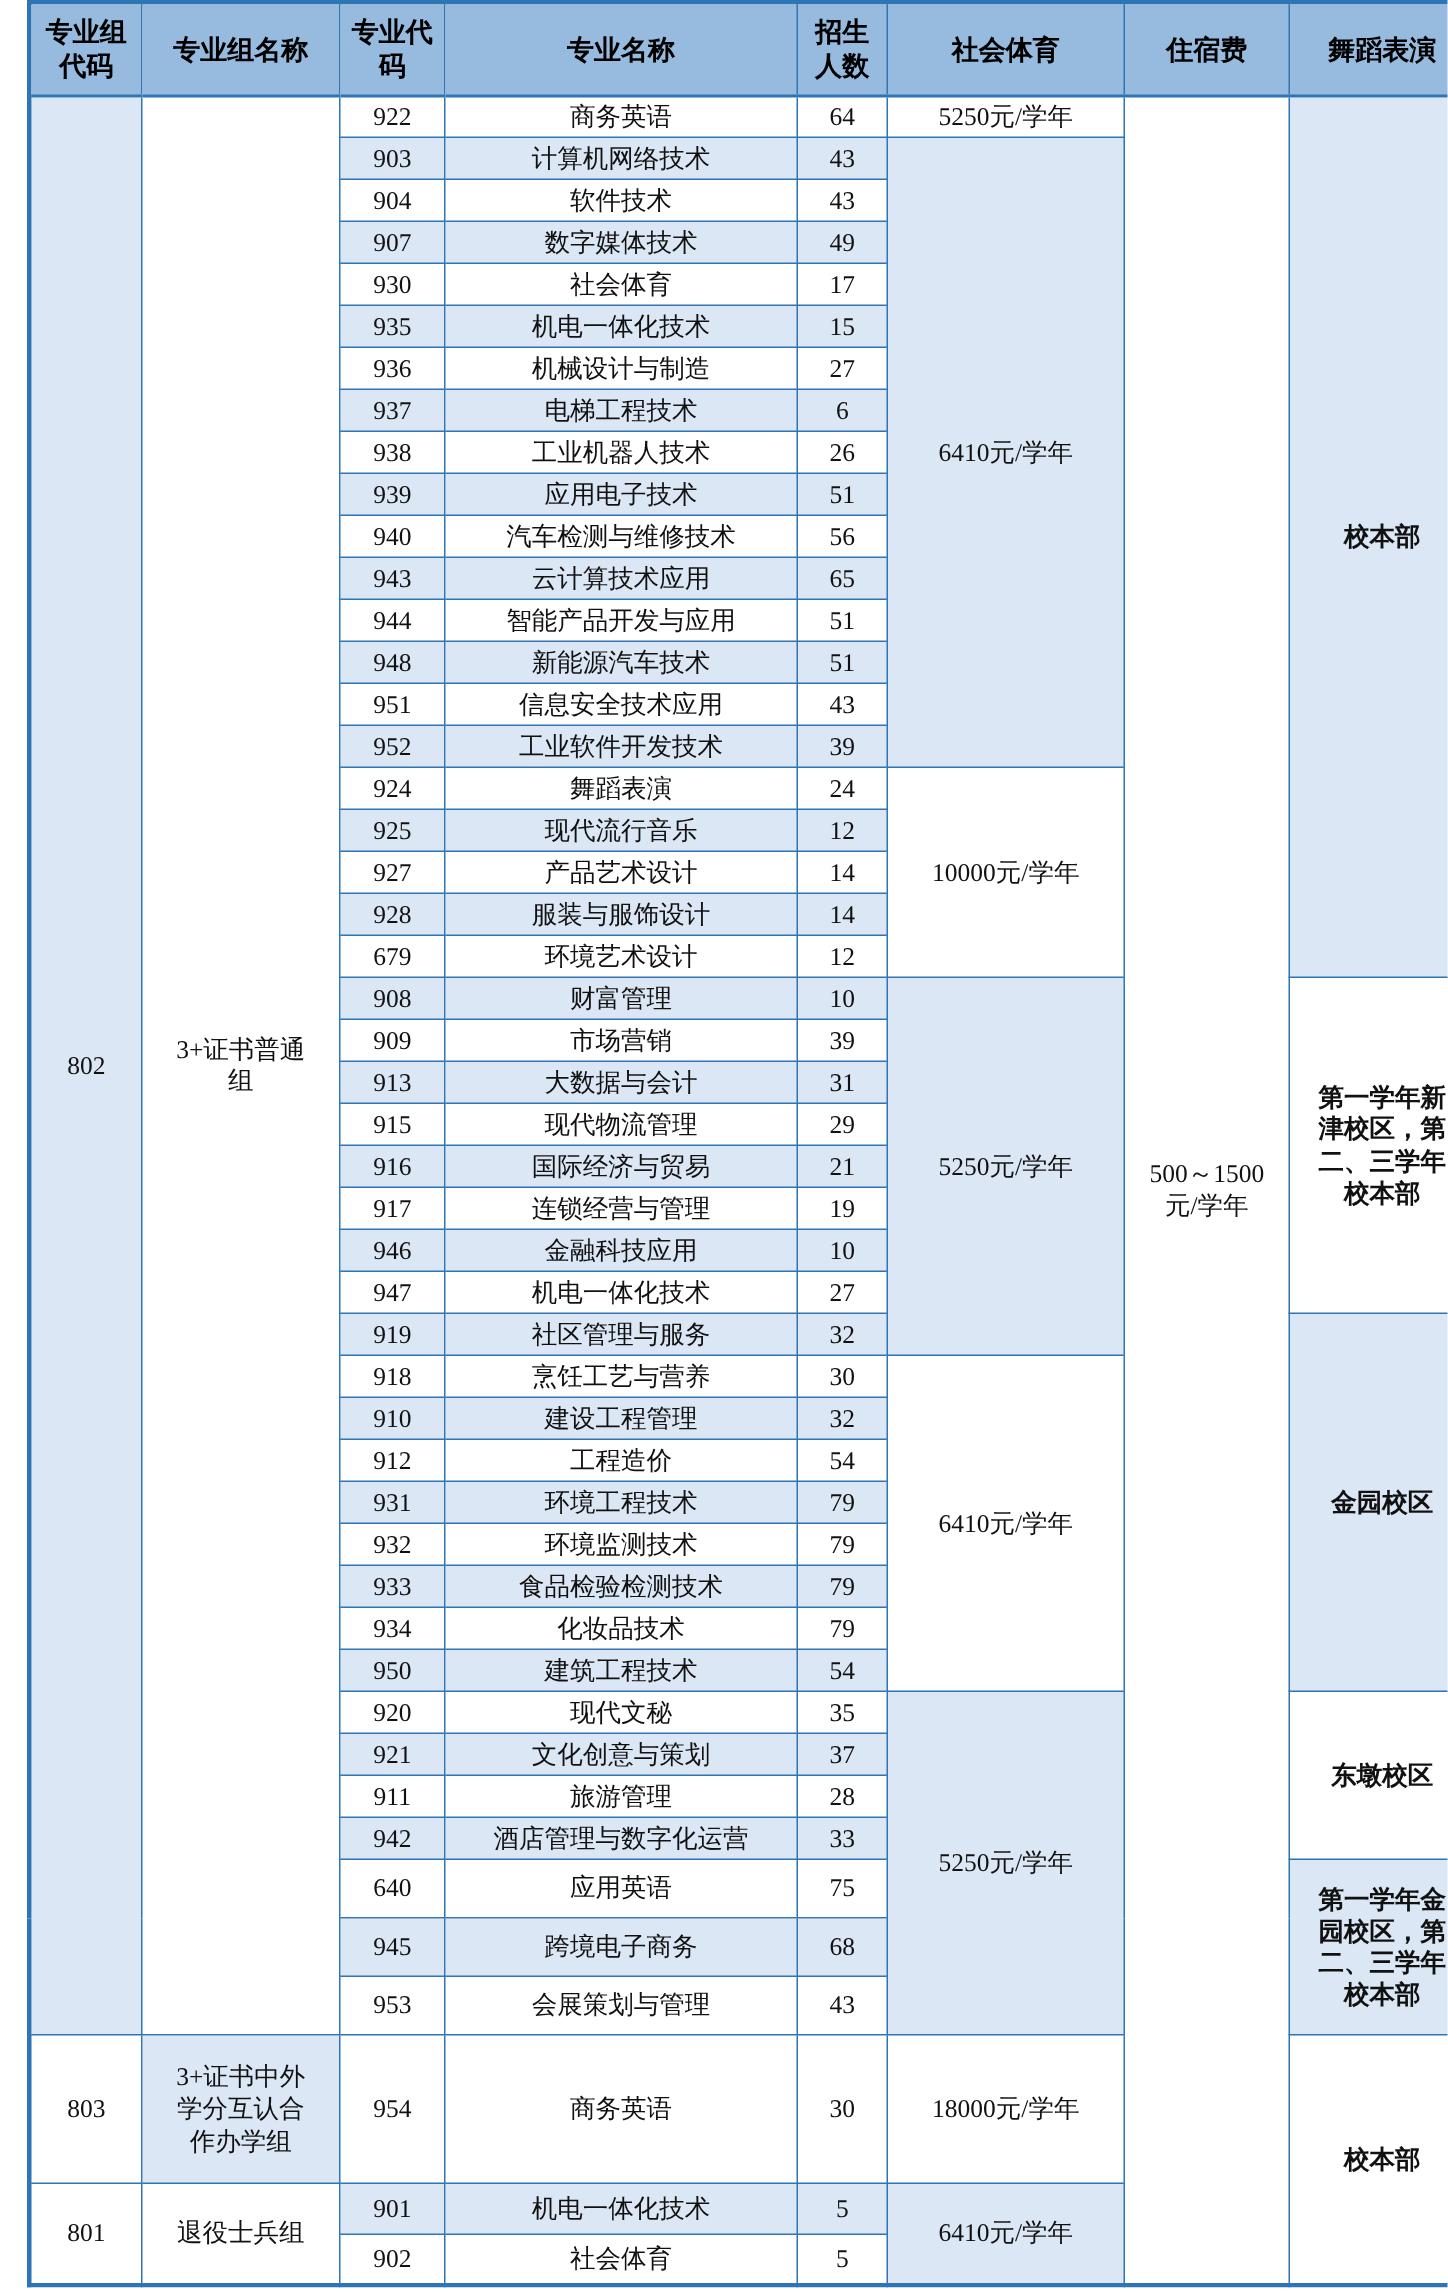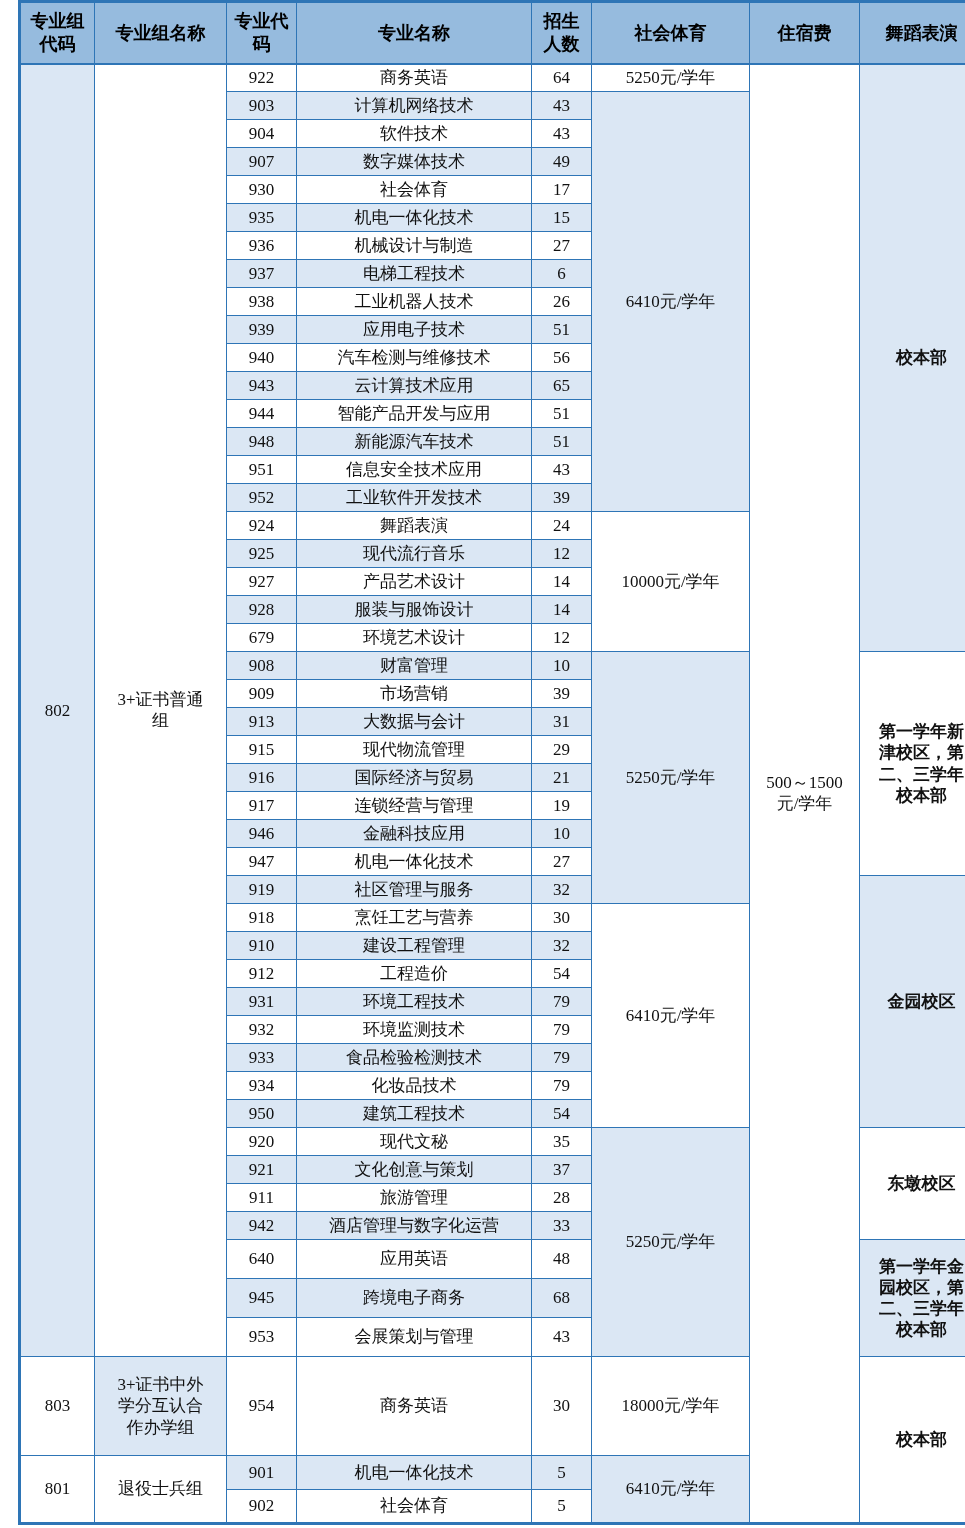--- a/index.html
+++ b/index.html
@@ -273,21 +273,21 @@
           <td class="shade-white">28</td>
         </tr>
         <tr>
           <td class="shade-blue">942</td>
           <td class="shade-blue">酒店管理与数字化运营</td>
           <td class="shade-blue">33</td>
         </tr>
         <tr class="h-tall">
           <td class="shade-white">640</td>
           <td class="shade-white">应用英语</td>
-          <td class="shade-white">48</td>
+          <td class="shade-white">75</td>
           <td rowspan="3" class="shade-blue loc">第一学年金园校区，第二、三学年校本部</td>
         </tr>
         <tr class="h-tall">
           <td class="shade-blue">945</td>
           <td class="shade-blue">跨境电子商务</td>
           <td class="shade-blue">68</td>
         </tr>
         <tr class="h-tall">
           <td class="shade-white">953</td>
           <td class="shade-white">会展策划与管理</td>

